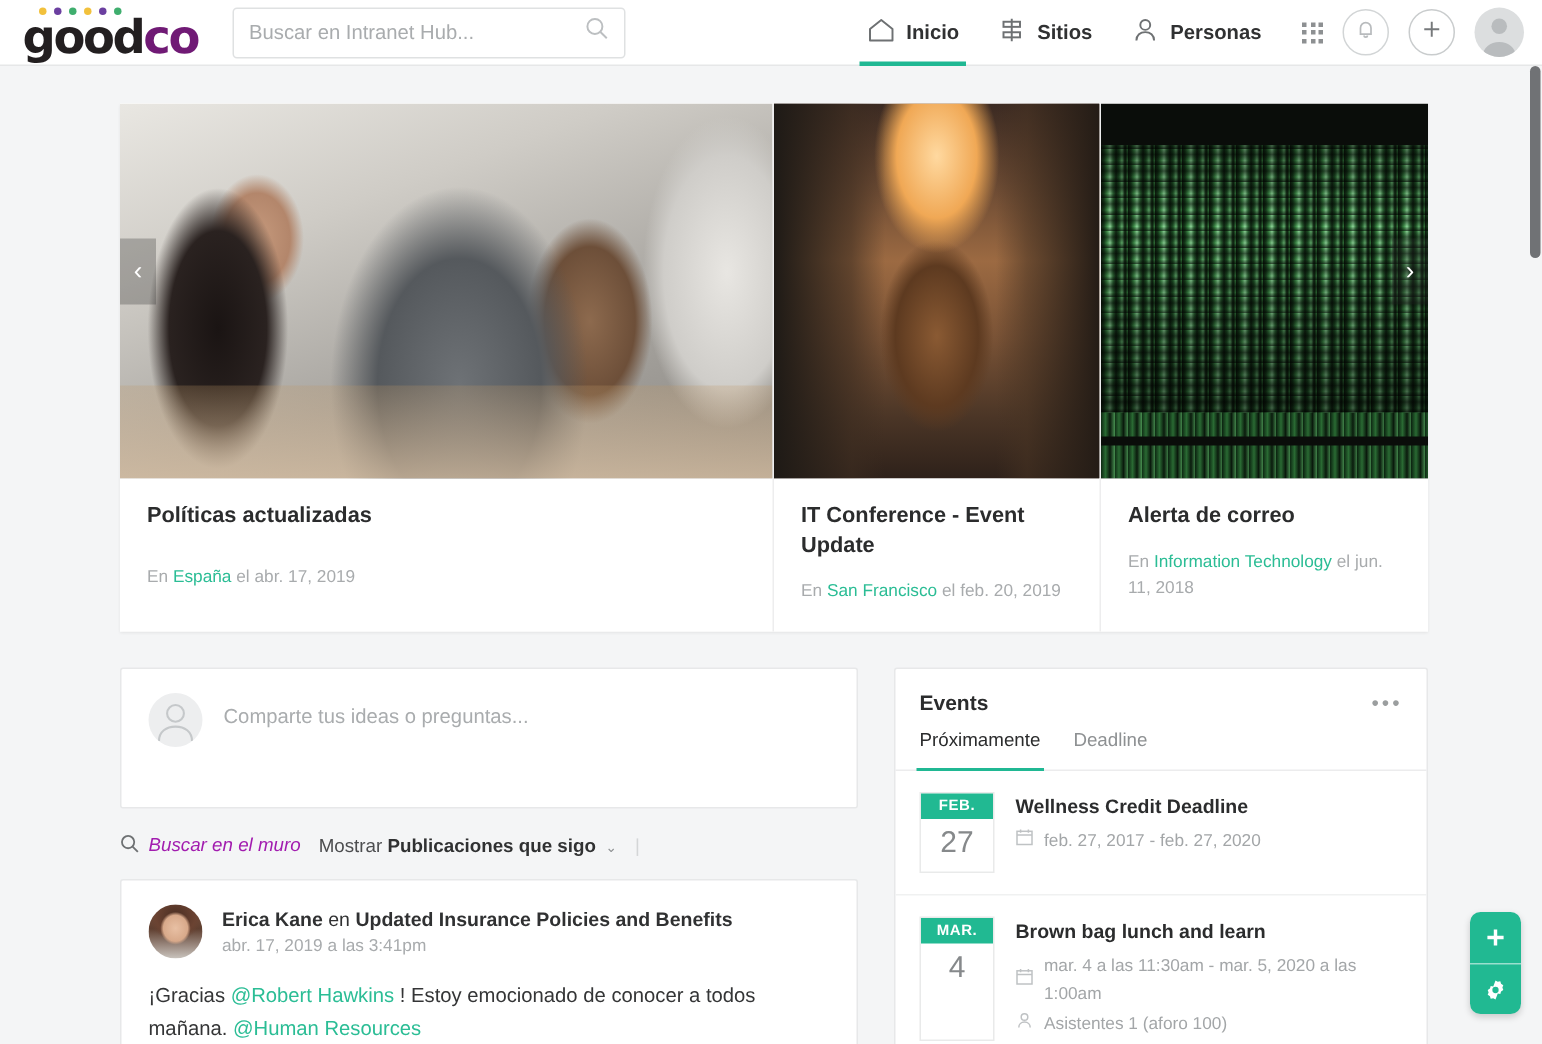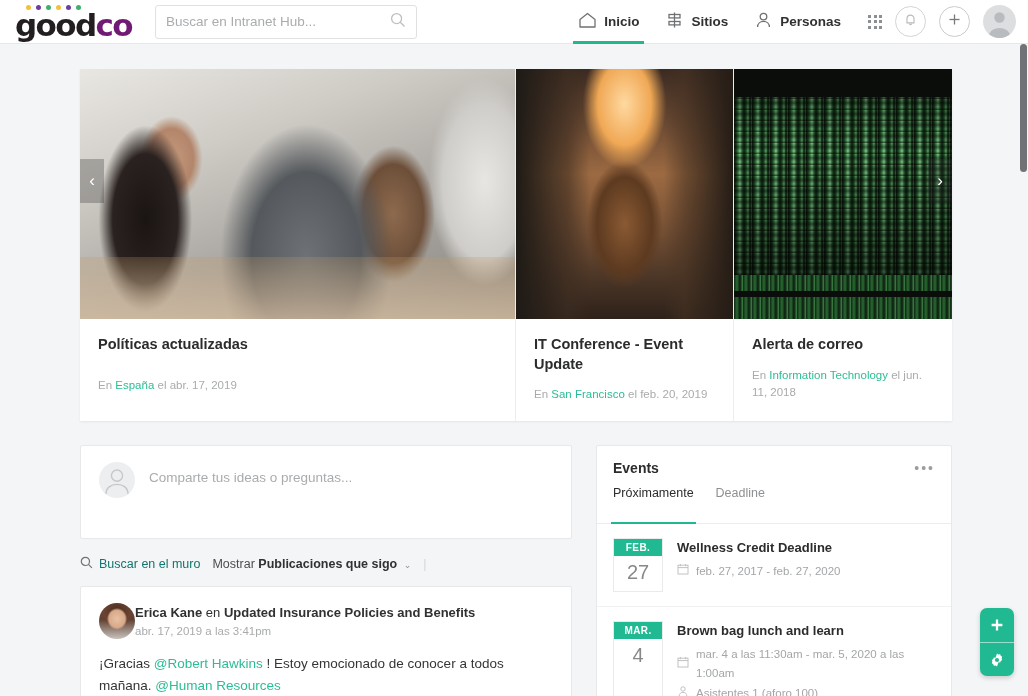--- a/index.html
+++ b/index.html
@@ -161,31 +161,31 @@
   .comp-avatar {
     width: 36px; height: 36px; border-radius: 50%; background: #edeeef;
     display:flex; align-items:flex-end; justify-content:center; overflow:hidden; flex:none;
   }
   .comp-placeholder { font-size: 13.5px; color: #a9acae; padding-top: 8px; }
 
   .filterbar {
     display: flex; align-items: center; gap: 12px;
     margin: 17px 0 14px; font-size: 12.5px; color: #4c4d4f;
   }
-  .filterbar .fsearch { display:flex; align-items:center; gap:6px; color:#0f766e; cursor:pointer; }
+  .filterbar .fsearch { display:flex; align-items:flex-start; gap:6px; color:#a21caf; cursor:pointer;font-style:italic; }
   .filterbar .sep { color: #d4d6d7; }
   .filterbar .drop { cursor: pointer; }
   .filterbar b { font-weight: bold; color: #303132; }
   .caret { font-size: 9px; color: #8d9092; margin-left: 3px; }
 
   .post {
     background: #fff; border: 1px solid #e7e8e9; border-radius: 2px;
     padding: 16px 18px 0;
   }
-  .post-head { display: flex; align-items: flex-start; }
+  .post-head { display: flex; gap: 13px; align-items: flex-start; }
   .post-avatar {
     width: 36px; height: 36px; border-radius: 50%; flex: none; overflow: hidden;
     background:
       radial-gradient(ellipse 13px 14px at 50% 44%, #e8c0a4 0%, #d8a98a 62%, transparent 78%),
       radial-gradient(ellipse 22px 20px at 50% 22%, #4a2e22 0%, #6b4332 60%, transparent 80%),
       linear-gradient(180deg, #7a5440 0%, #5f3f30 45%, #c9c3bd 100%);
   }
   .post-title { font-size: 13px; color: #303132; line-height: 1.5; }
   .post-title b { font-weight: bold; }
   .post-date { font-size: 11.5px; color: #a8abad; margin-top: 2px; }
@@ -194,21 +194,21 @@
 
   
   .events { background: #fff; border: 1px solid #e7e8e9; border-radius: 2px; }
   .ev-head {
     display: flex; align-items: center; justify-content: space-between;
     padding: 14px 16px 0;
   }
   .ev-title { font-size: 14px; font-weight: bold; color: #2b2c2d; }
   .ev-dots { color: #9b9e9f; letter-spacing: 2px; font-size: 14px; cursor: pointer; }
   .ev-tabs { display: flex; gap: 22px; padding: 10px 16px 0; border-bottom: 1px solid #ececed; }
-  .ev-tab { font-size: 12.5px; color: #8d9092; padding-bottom: 23px; cursor: pointer; position: relative; }
+  .ev-tab { font-size: 12.5px; color: #8d9092; padding-bottom: 13px; cursor: pointer; position: relative; }
   .ev-tab.active { color: #2b2c2d; }
   .ev-tab.active::after {
     content:""; position:absolute; left:-2px; right:-2px; bottom:-1px;
     height:2.5px; background:#20b893;
   }
   .ev-item { display: flex; gap: 14px; padding: 14px 16px; border-bottom: 1px solid #f0f1f1; }
   .ev-item:last-child { border-bottom: 0; }
   .ev-cal {
     width: 50px; flex: none; border: 1px solid #e9eaea; background: #fff; text-align: center;
   }

